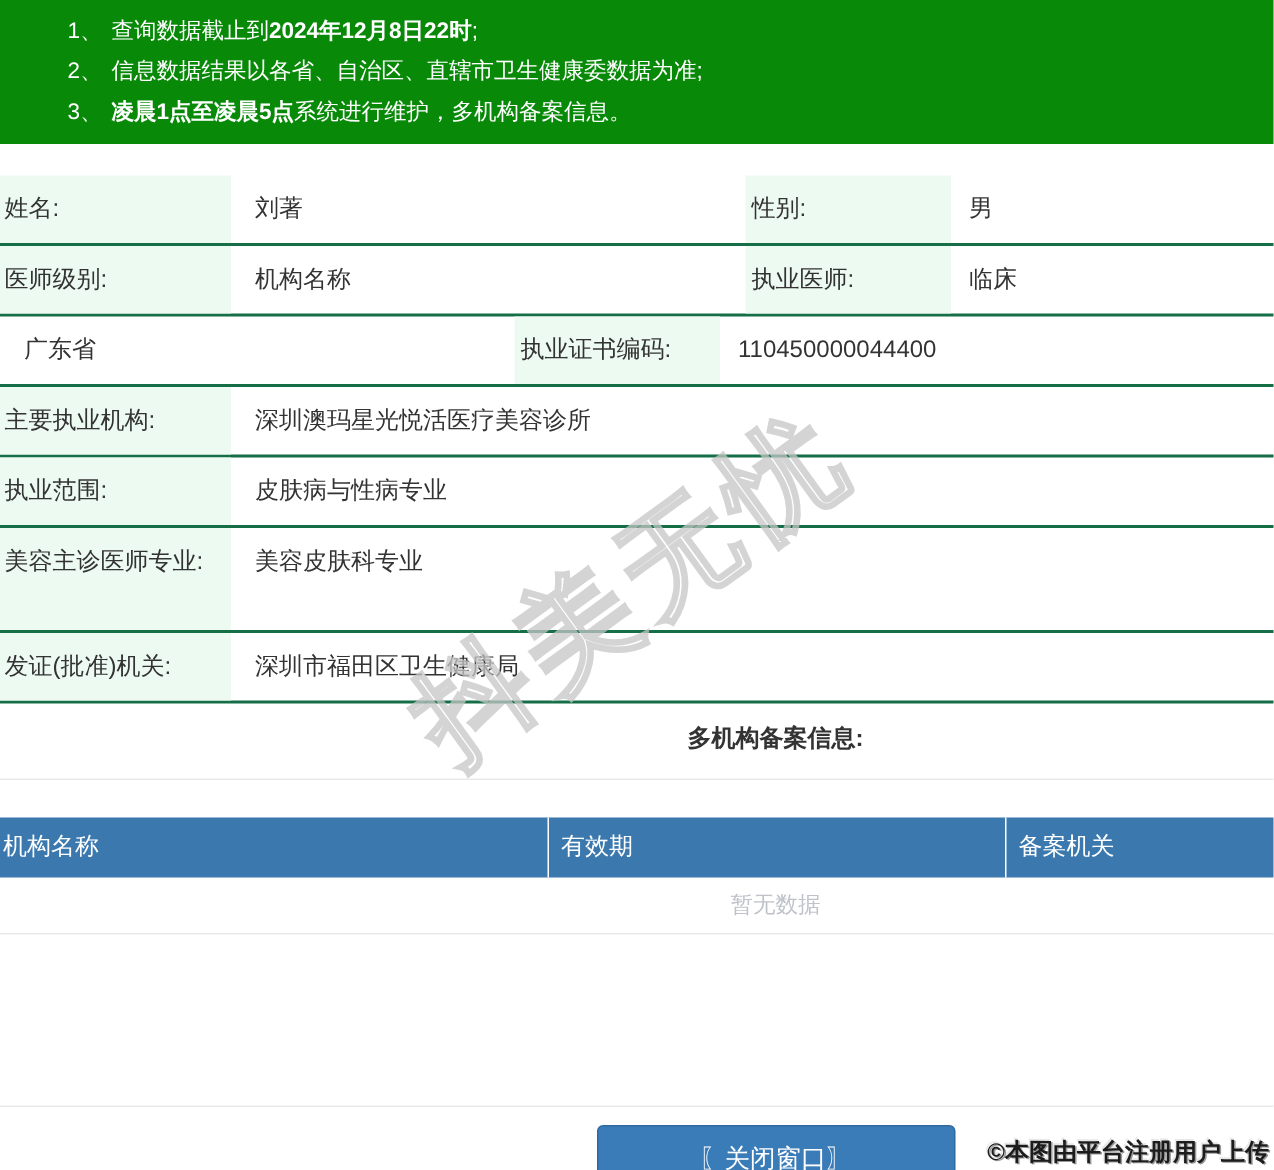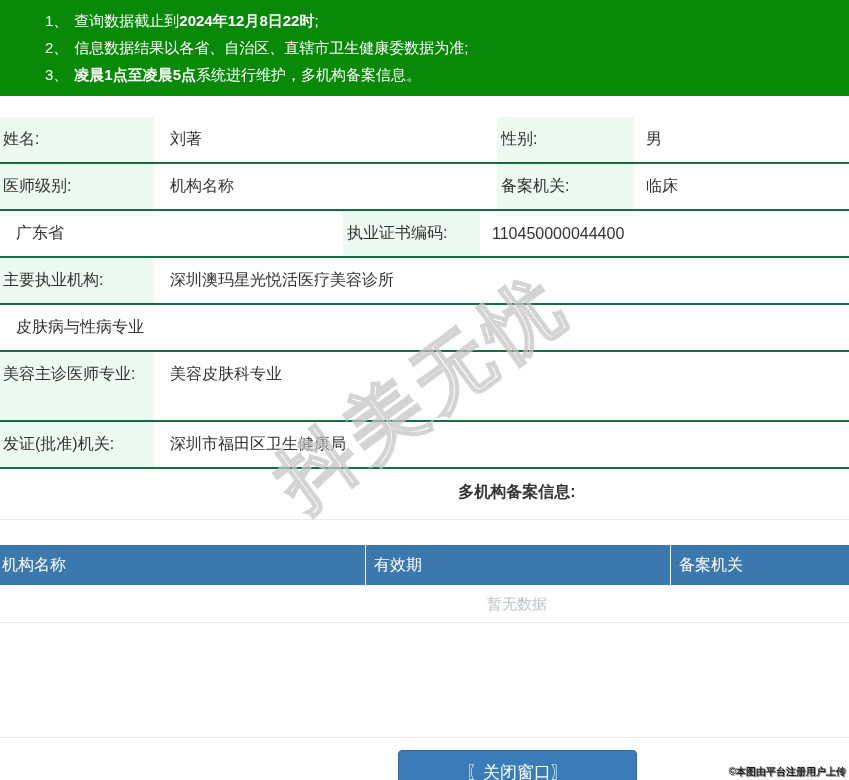--- a/index.html
+++ b/index.html
@@ -77,21 +77,21 @@
   
   .wm-diagonal {
     position: absolute; left: 252px; top: 345px; width: 360px; height: 80px;
     font-size: 76px; line-height: 80px; letter-spacing: 8px; font-weight: bold;
     color: transparent; -webkit-text-stroke: 2px #c6c6c6;
     transform: rotate(-36deg); transform-origin: center center;
     opacity: 0.75; pointer-events: none; white-space: nowrap; z-index: 5;
   }
   .wm-copyright {
     position: absolute; right: 3px; bottom: 1px;
-    font-size: 10px; font-weight: bold; color: #1c1c1c;
+    font-size: 16px; font-weight: bold; color: #1c1c1c;
     text-shadow: 1px 1px 0 #9a9a9a, -1px -1px 0 #e8e8e8;
     z-index: 6;
   }
 </style>
 </head>
 <body>
 
 <div class="page">
 
   <div class="notice-bar">
@@ -105,36 +105,37 @@
     <div class="info-row">
       <div class="cell label-cell">姓名:</div>
       <div class="cell value-cell-1">刘著</div>
       <div class="cell label-cell-2">性别:</div>
       <div class="cell value-cell-2">男</div>
     </div>
 
     <div class="info-row">
       <div class="cell label-cell">医师级别:</div>
       <div class="cell value-cell-1">机构名称</div>
-      <div class="cell label-cell-2">备案机关:</div>
+      <div class="cell label-cell-2">执业医师:</div>
       <div class="cell value-cell-2">临床</div>
     </div>
 
     <div class="info-row">
       <div class="cell value-cell-1">广东省</div>
       <div class="cell label-cell-2">执业证书编码:</div>
       <div class="cell value-cell-2">110450000044400</div>
     </div>
 
     <div class="info-row">
       <div class="cell label-cell">主要执业机构:</div>
       <div class="cell value-cell-wide">深圳澳玛星光悦活医疗美容诊所</div>
     </div>
 
     <div class="info-row">
+      <div class="cell label-cell">执业范围:</div>
       <div class="cell value-cell-wide">皮肤病与性病专业</div>
     </div>
 
     <div class="info-row tall">
       <div class="cell label-cell">美容主诊医师专业:</div>
       <div class="cell value-cell-wide">美容皮肤科专业</div>
     </div>
 
     <div class="info-row">
       <div class="cell label-cell">发证(批准)机关:</div>

